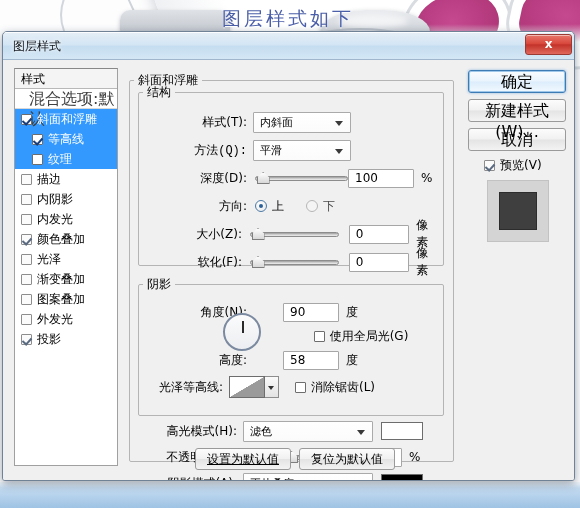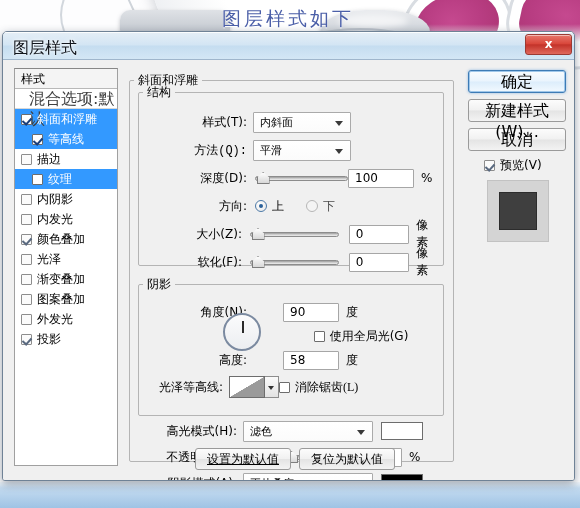--- a/index.html
+++ b/index.html
@@ -117,21 +117,21 @@
         rgba(206,229,246,0.84) 100%);
     border-bottom: 1px solid #9fb6cc;
     border-radius: 4px 4px 0 0;
   }
   .titlebar::before {
     content:""; position:absolute; left:0; top:0; right:0; height:1px;
     background: rgba(255,255,255,0.85);
   }
   .title-text {
     position: absolute; left: 10px; top: 6px;
-    font-size: 16px; color: #11151c;
+    font-size: 12px; color: #11151c;
     text-shadow: 0 0 3px rgba(255,255,255,0.95), 0 0 6px rgba(255,255,255,0.8);
   }
   .close-btn {
     position: absolute; right: 2px; top: 2px;
     width: 47px; height: 21px;
     border: 1px solid #9b3a33;
     border-radius: 3px;
     background: linear-gradient(180deg,#e8776c 0%, #d9483c 45%, #c3332a 52%, #e0685c 100%);
     color: #ffffff;
     font-size: 12px; font-weight: bold;
@@ -431,27 +431,27 @@
       <div class="sp-sub">混合选项:默认</div>
       <div id="styles-list">
           <div class="sp-item sel">
             <span class="cbx on"></span>
             <span>斜面和浮雕</span>
           </div>
           <div class="sp-item sel indent">
             <span class="cbx on"></span>
             <span>等高线</span>
           </div>
-          <div class="sp-item">
-            <span class="cbx dim"></span>
-            <span>描边</span>
-          </div>
           <div class="sp-item sel indent">
             <span class="cbx"></span>
             <span>纹理</span>
+          </div>
+          <div class="sp-item">
+            <span class="cbx dim"></span>
+            <span>描边</span>
           </div>
           <div class="sp-item">
             <span class="cbx dim"></span>
             <span>内阴影</span>
           </div>
           <div class="sp-item">
             <span class="cbx dim"></span>
             <span>内发光</span>
           </div>
           <div class="sp-item">
@@ -573,21 +573,21 @@
           <div class="num-box" style="width:56px; margin-left:36px;">58</div>
           <div class="unit">度</div>
         </div>
 
         <div class="row" style="left:0; top:82px; width:300px; height:24px;">
           <div class="lbl" style="width:84px;">光泽等高线:</div>
           <div style="display:flex; margin-left:6px;">
             <div class="contour"></div>
             <div class="contour-arrow"></div>
           </div>
-          <div style="display:flex; align-items:center; gap:5px; font-family:Liberation Serif, serif;">
+          <div style="display:flex; align-items:center; gap:5px; margin-left:16px;">
             <span class="cbx"></span>
             <span>消除锯齿(L)</span>
           </div>
         </div>
       </fieldset>
 
       <div class="row" style="left:9px; top:352px; width:310px;align-items:center;">
         <div class="lbl" style="width:99px;">高光模式(H):</div>
         <div class="sel-box" style="width:130px; margin-left:6px;">
           <span>滤色</span>

